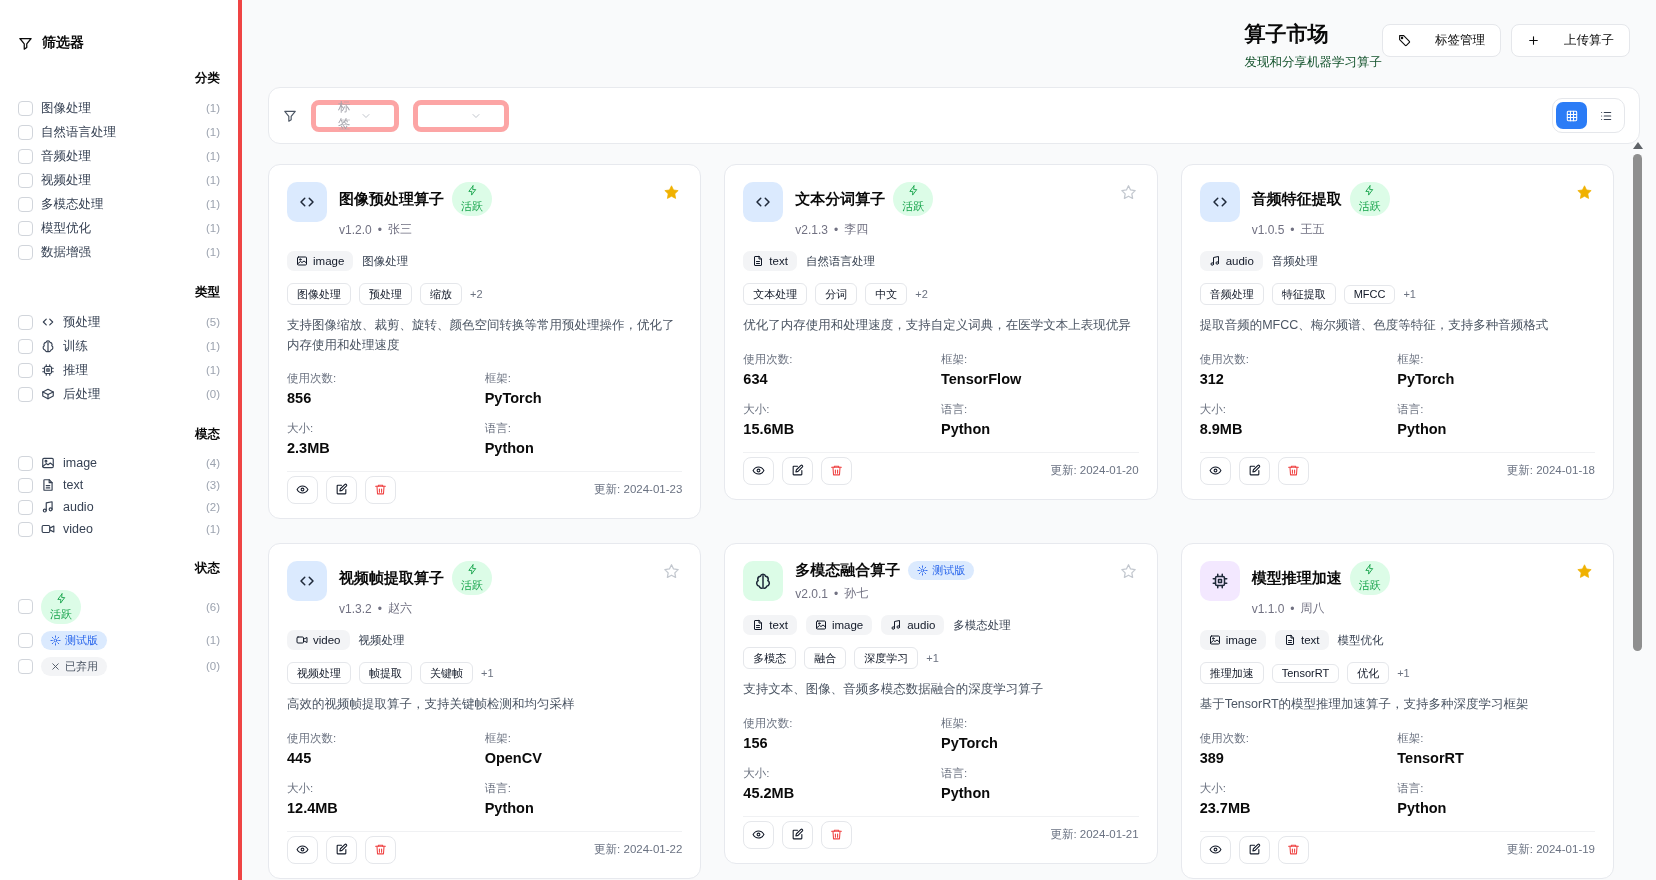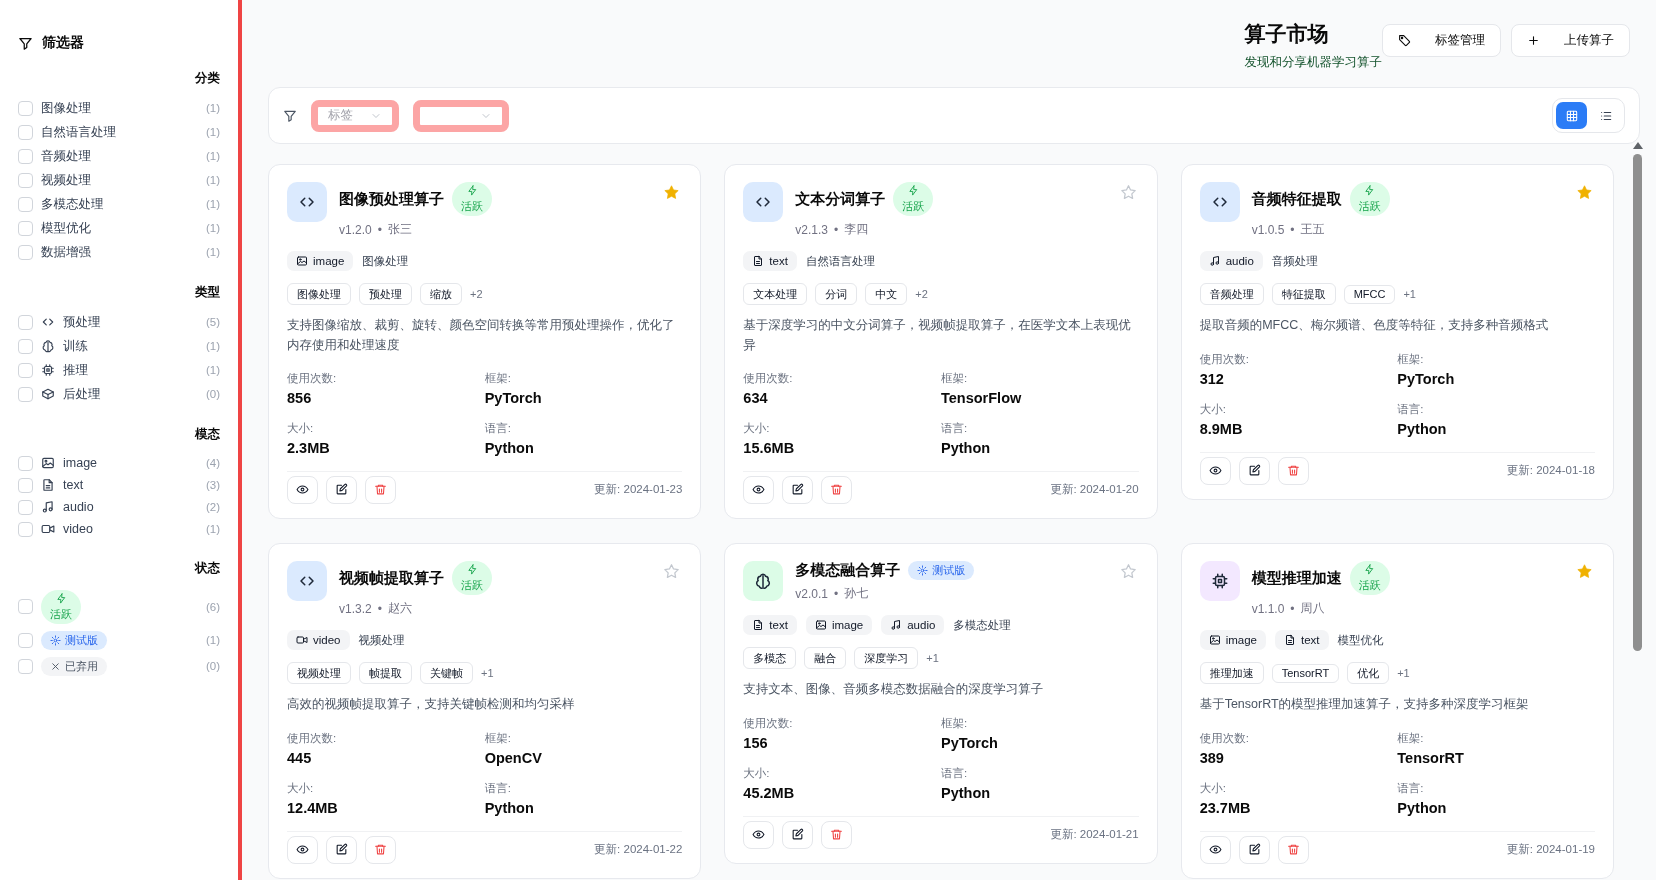--- a/index.html
+++ b/index.html
@@ -53,21 +53,21 @@
   .search-box {
     display:flex; align-items:center; gap:8px; border:1px solid #e5e7eb; border-radius:8px;
     padding:0 10px; height:32px; width:242px; background:#fff; color:#9ca3af;
   }
   .search-box .icn svg { width:13px; height:13px; }
   .search-box input { border:none; outline:none; font-size:12.5px; width:100%; font-family:inherit; color:#0a0a0a; background:transparent; }
   .search-box input::placeholder { color:#a1a1aa; }
   .funnel-mid { color:#4b5563; }
   .select {
     display:flex; align-items:center; justify-content:space-between; gap:6px;
-    border:7px solid #fca5a5; border-radius:8px; height:32px; padding:0 10px;
+    border:5px solid #fca5a5; border-radius:8px; height:32px; padding:0 22px;
     font-size:12.5px; color:#a1a1aa; cursor:pointer; background:#fff;
   }
   .select .icn { color:#c2c6cd; }
   .select .icn svg { width:12px; height:12px; }
   .select.tags { width:88px; }
   .select.empty { width:96px; }
   .view-toggle { margin-left:auto; display:flex; border:1px solid #e5e7eb; border-radius:10px; padding:3px; gap:3px; background:#fff; }
   .view-btn { width:31px; height:27px; display:flex; align-items:center; justify-content:center; border-radius:7px; border:none; background:transparent; color:#374151; cursor:pointer; }
   .view-btn .icn svg { width:14px; height:14px; }
   .view-btn.active { background:#2b7cf6; color:#fff; }
@@ -545,21 +545,21 @@
                 <span>text</span>
               </span>
       <span class="mod-category">自然语言处理</span>
     </div>
     <div class="tags-row">
       <span class="tag-pill">文本处理</span>
               <span class="tag-pill">分词</span>
               <span class="tag-pill">中文</span>
       <span class="more-tags">+2</span>
     </div>
-    <p class="card-desc">基于深度学习的中文分词算子，视频帧提取算子，在医学文本上表现优异</p>
+    <p class="card-desc">优化了内存使用和处理速度，支持自定义词典，在医学文本上表现优异</p>
     <div class="stats-grid">
       <div>
                 <div class="stat-label">使用次数:</div>
                 <div class="stat-value">634</div>
               </div>
       <div>
                 <div class="stat-label">框架:</div>
                 <div class="stat-value">TensorFlow</div>
               </div>
       <div>

